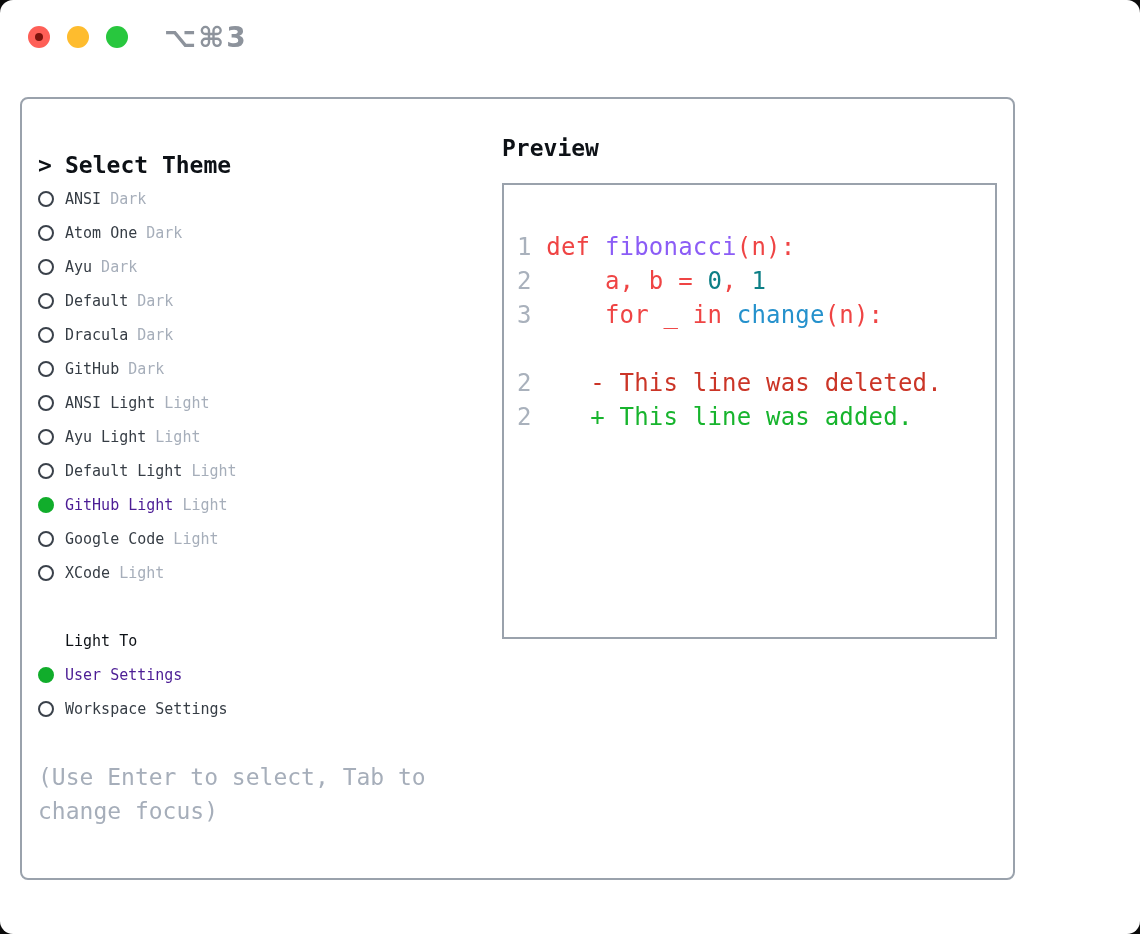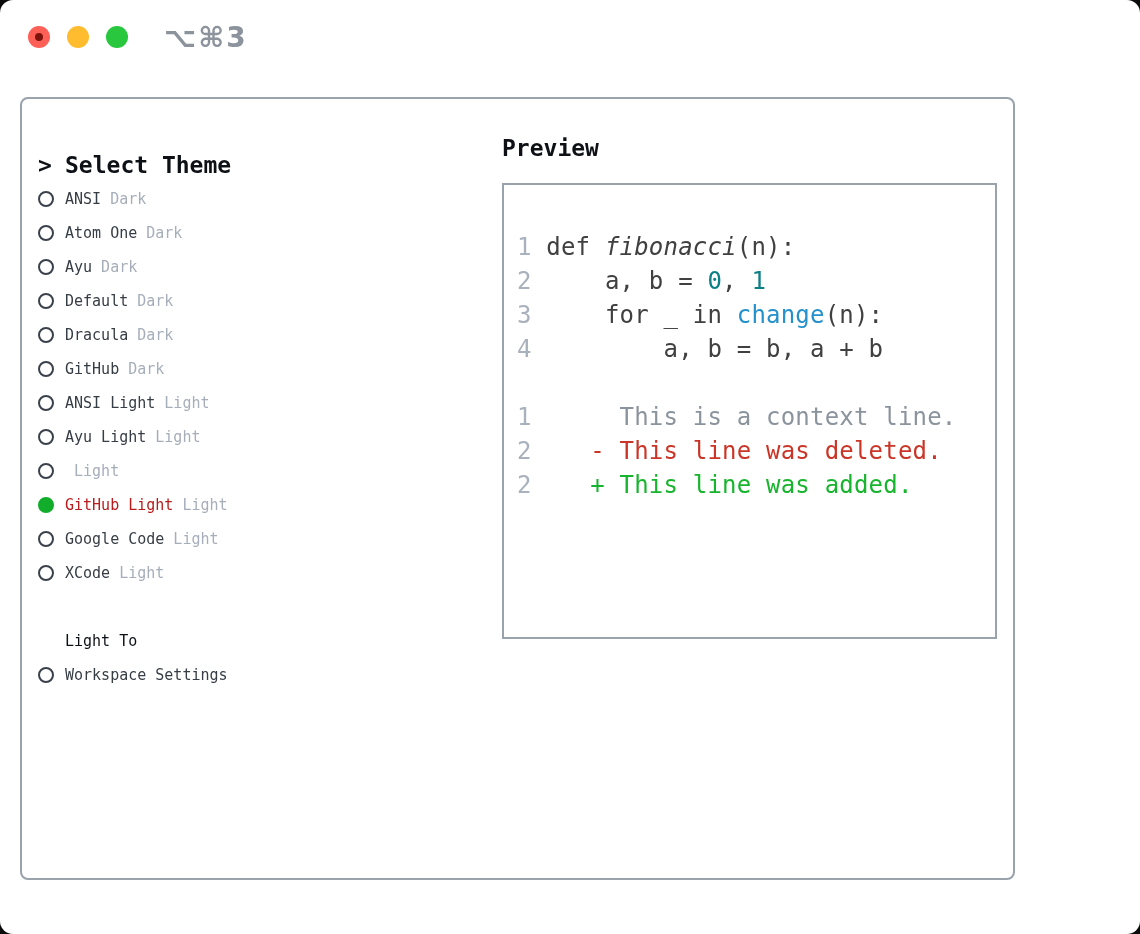--- a/index.html
+++ b/index.html
@@ -47,38 +47,38 @@
   .list-text { font-size:15px; }
 
   .hdr  { font-size:23px; font-weight:bold; color:#0d1116; }
   .prompt { font-size:23px; font-weight:bold; color:#0d1116; }
   .radio {
     width:12px; height:12px; border-radius:50%;
     border:2px solid #3a414a; background:transparent;
   }
   .radio.sel { border-color:#11ad2b; background:#11ad2b; }
   .nm  { color:#363d45; }
-  .nm.sel { color:#b91c1c; }
+  .nm.sel { color:#4c1d95; }
   .tag { color:#a6aeba; }
   .help {
     width:412px; font-size:23px; line-height:34px; color:#a6aeba;
     white-space:normal;
   }
   
   .preview-hdr { height:34px; display:flex; align-items:center; }
   .preview-box {
     margin-top:18px; width:478px; height:404px;
     border:2px solid #9aa2ac; background:#fff;
     padding:48px 0 0 13px; box-sizing:content-box;
     overflow:hidden;
   }
   .code-line { height:34px; font-size:24px; letter-spacing:0.2px; white-space:pre; }
   .ln  { color:#a9b1bc; }
-  .pl  { color:#404040; }
-  .fn  { color:#404040;font-style:italic; }
+  .pl  { color:#ef4444; }
+  .fn  { color:#8b5cf6; }
   .num { color:#0d7f86; }
   .bi  { color:#2591cc; }
   .ctx { color:#8b939c; }
   .del { color:#cb3527; }
   .add { color:#17b42d; }
 </style>
 </head>
 <body>
 
 <div class="window">
@@ -100,51 +100,51 @@
 
       <div id="theme-list">
           <div class="row"><span class="bullet-col"><span class="radio"></span></span><span class="list-text nm">ANSI</span><span class="list-text tag"> Dark</span></div>
           <div class="row"><span class="bullet-col"><span class="radio"></span></span><span class="list-text nm">Atom One</span><span class="list-text tag"> Dark</span></div>
           <div class="row"><span class="bullet-col"><span class="radio"></span></span><span class="list-text nm">Ayu</span><span class="list-text tag"> Dark</span></div>
           <div class="row"><span class="bullet-col"><span class="radio"></span></span><span class="list-text nm">Default</span><span class="list-text tag"> Dark</span></div>
           <div class="row"><span class="bullet-col"><span class="radio"></span></span><span class="list-text nm">Dracula</span><span class="list-text tag"> Dark</span></div>
           <div class="row"><span class="bullet-col"><span class="radio"></span></span><span class="list-text nm">GitHub</span><span class="list-text tag"> Dark</span></div>
           <div class="row"><span class="bullet-col"><span class="radio"></span></span><span class="list-text nm">ANSI Light</span><span class="list-text tag"> Light</span></div>
           <div class="row"><span class="bullet-col"><span class="radio"></span></span><span class="list-text nm">Ayu Light</span><span class="list-text tag"> Light</span></div>
-          <div class="row"><span class="bullet-col"><span class="radio"></span></span><span class="list-text tag"> Light</span></div>
+          <div class="row"><span class="bullet-col"><span class="radio"></span></span><span class="list-text nm">Default Light</span><span class="list-text tag"> Light</span></div>
           <div class="row"><span class="bullet-col"><span class="radio sel"></span></span><span class="list-text nm sel">GitHub Light</span><span class="list-text tag"> Light</span></div>
           <div class="row"><span class="bullet-col"><span class="radio"></span></span><span class="list-text nm">Google Code</span><span class="list-text tag"> Light</span></div>
           <div class="row"><span class="bullet-col"><span class="radio"></span></span><span class="list-text nm">XCode</span><span class="list-text tag"> Light</span></div>
         </div>
 
       <div class="spacer"></div>
 
       <div class="row">
         <span class="bullet-col"></span>
         <span class="list-text" style="color:#0d1116">Light To</span>
       </div>
 
       <div id="apply-list">
+          <div class="row"><span class="bullet-col"><span class="radio sel"></span></span><span class="list-text nm sel">User Settings</span></div>
           <div class="row"><span class="bullet-col"><span class="radio"></span></span><span class="list-text nm">Workspace Settings</span></div>
         </div>
 
       <div class="spacer"></div>
 
+      <div class="help">(Use Enter to select, Tab to change focus)</div>
     </div>
 
     <div class="right-col">
       <div class="preview-hdr">
         <span class="hdr">Preview</span>
       </div>
       <div class="preview-box" id="preview-code">
           <div class="code-line"><span class="ln">1</span><span class="pl"> def </span><span class="fn">fibonacci</span><span class="pl">(n):</span></div>
           <div class="code-line"><span class="ln">2</span><span class="pl">     a, b = </span><span class="num">0</span><span class="pl">, </span><span class="num">1</span></div>
           <div class="code-line"><span class="ln">3</span><span class="pl">     for _ in </span><span class="bi">change</span><span class="pl">(n):</span></div>
-          <div class="code-line"><span class="ln">4</span><span class="pl">         a, b = b, a + b</span></div>
           <div class="code-line"></div>
-          <div class="code-line"><span class="ln">1</span><span class="ctx">      This is a context line.</span></div>
           <div class="code-line"><span class="ln">2</span><span class="pl">    </span><span class="del">- This line was deleted.</span></div>
           <div class="code-line"><span class="ln">2</span><span class="pl">    </span><span class="add">+ This line was added.</span></div>
         </div>
     </div>
 
   </div>
 </div>
 
 </body></html>

